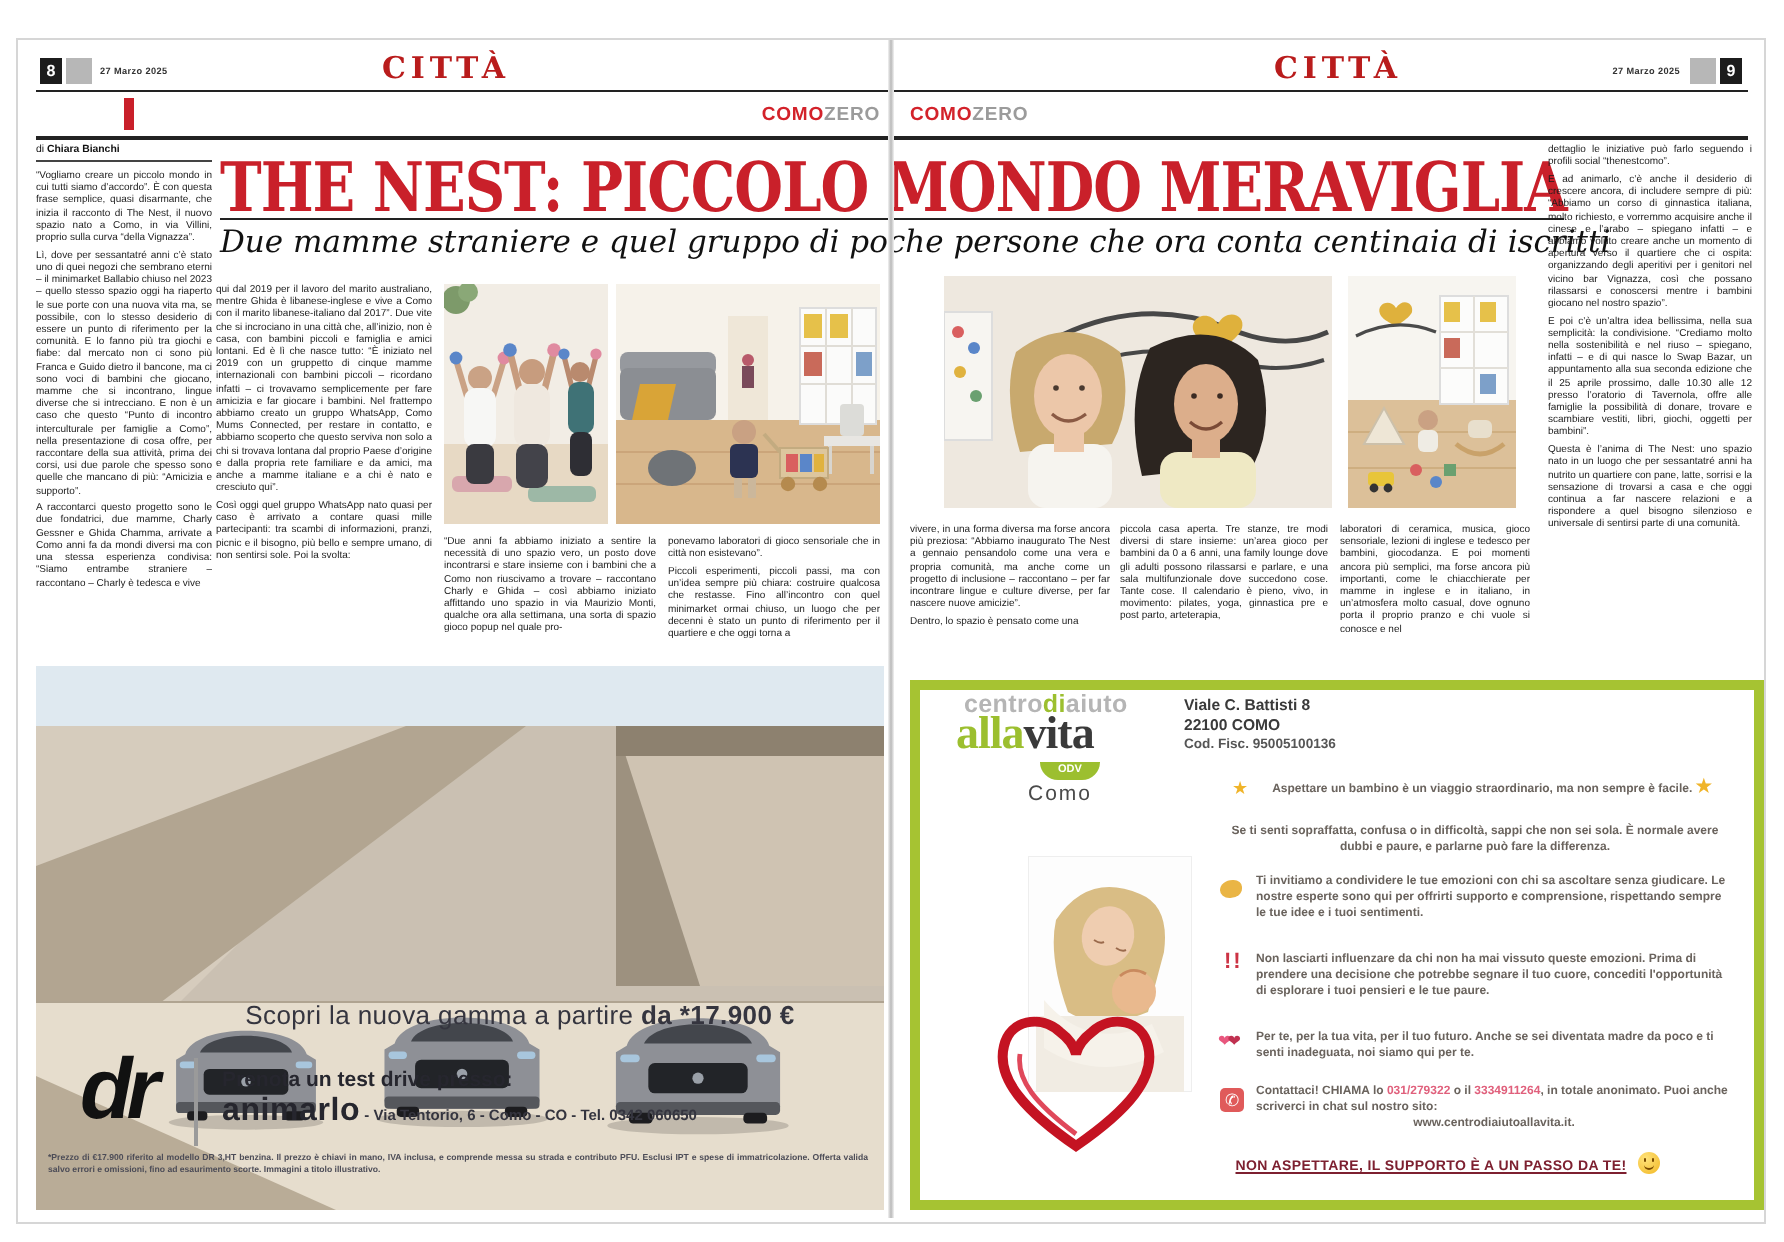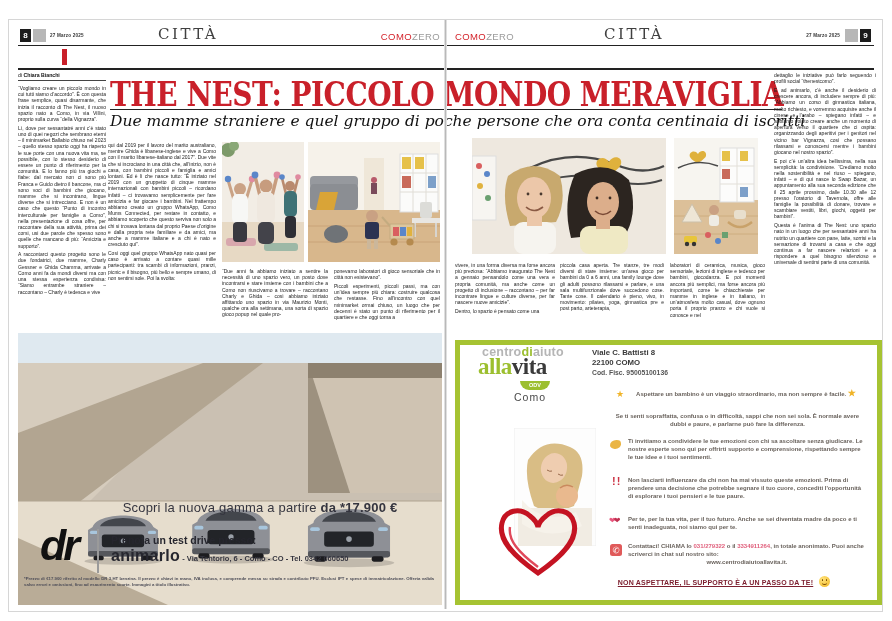--- a/index.html
+++ b/index.html
@@ -7,23 +7,23 @@
           font-family:"Liberation Sans",sans-serif;color:#1a1a1a;}
   .abs{position:absolute;}
   .sheet{position:absolute;left:8px;top:19px;width:873px;height:591px;border:1px solid #d6d6d6;}
   .fold{position:absolute;left:444px;top:20px;width:3px;height:589px;
         background:linear-gradient(90deg,#f2f2f2,#b9b9b9,#f2f2f2);}
   
   .pgbox{width:11px;height:13px;background:#1c1c1c;color:#fff;font-size:8px;font-weight:bold;
          text-align:center;line-height:13px;}
   .greybox{width:13px;height:13px;background:#b7b7b7;}
   .date{font-size:4.6px;font-weight:bold;color:#333;letter-spacing:.2px;}
-  .section{font-family:"DejaVu Serif",serif;font-weight:normal;font-size:15px;color:#404040;
-           letter-spacing:2.5px;}
-  .brand{font-size:9.5px;font-weight:400;letter-spacing:.4px;}
+  .section{font-family:"DejaVu Serif",serif;font-weight:bold;font-size:15px;color:#b91c1c;
+           letter-spacing:2.5px;text-align:center;}
+  .brand{font-size:9.5px;font-weight:700;letter-spacing:.4px;margin-top:21px;}
   .brand .como{color:#d3222a;} .brand .zero{color:#9b9b9b;}
   .rule{background:#222;}
   
   .kickbar{width:5px;height:16px;background:#c9202a;}
   .kicker{font-family:"DejaVu Sans",sans-serif;font-style:italic;font-size:7.2px;color:#111;
           white-space:nowrap;overflow:hidden;}
   
   .headline{font-family:"DejaVu Serif",serif;font-weight:bold;font-size:28px;color:#c9202a;
             text-align:center;transform:scaleY(1.22);transform-origin:center top;
             letter-spacing:-.5px;white-space:nowrap;}

